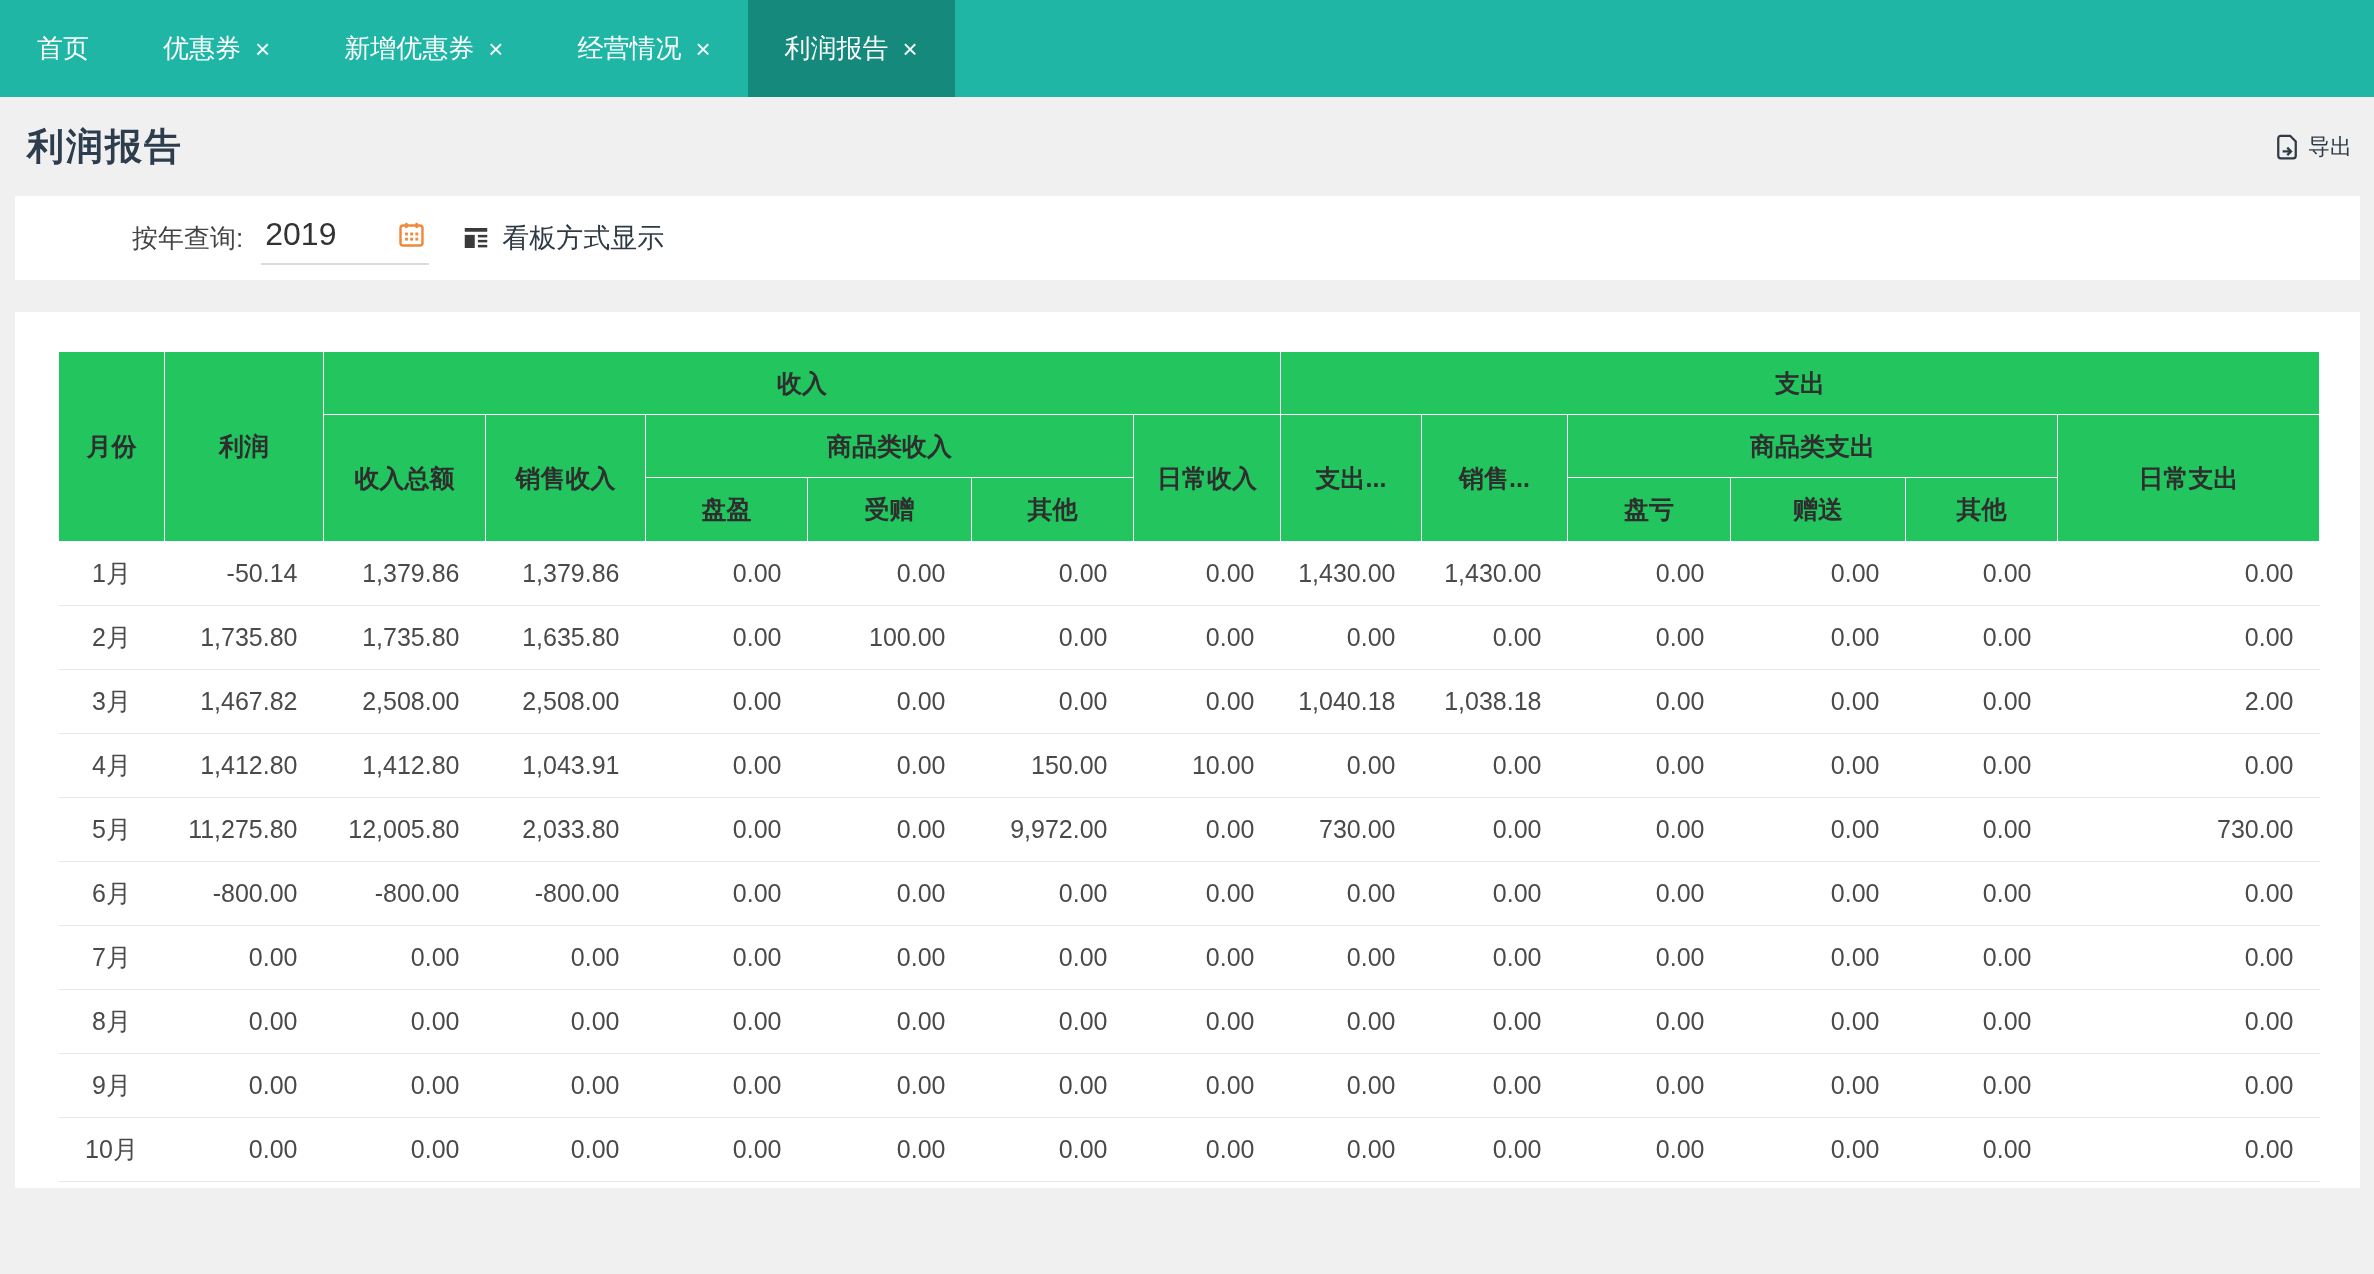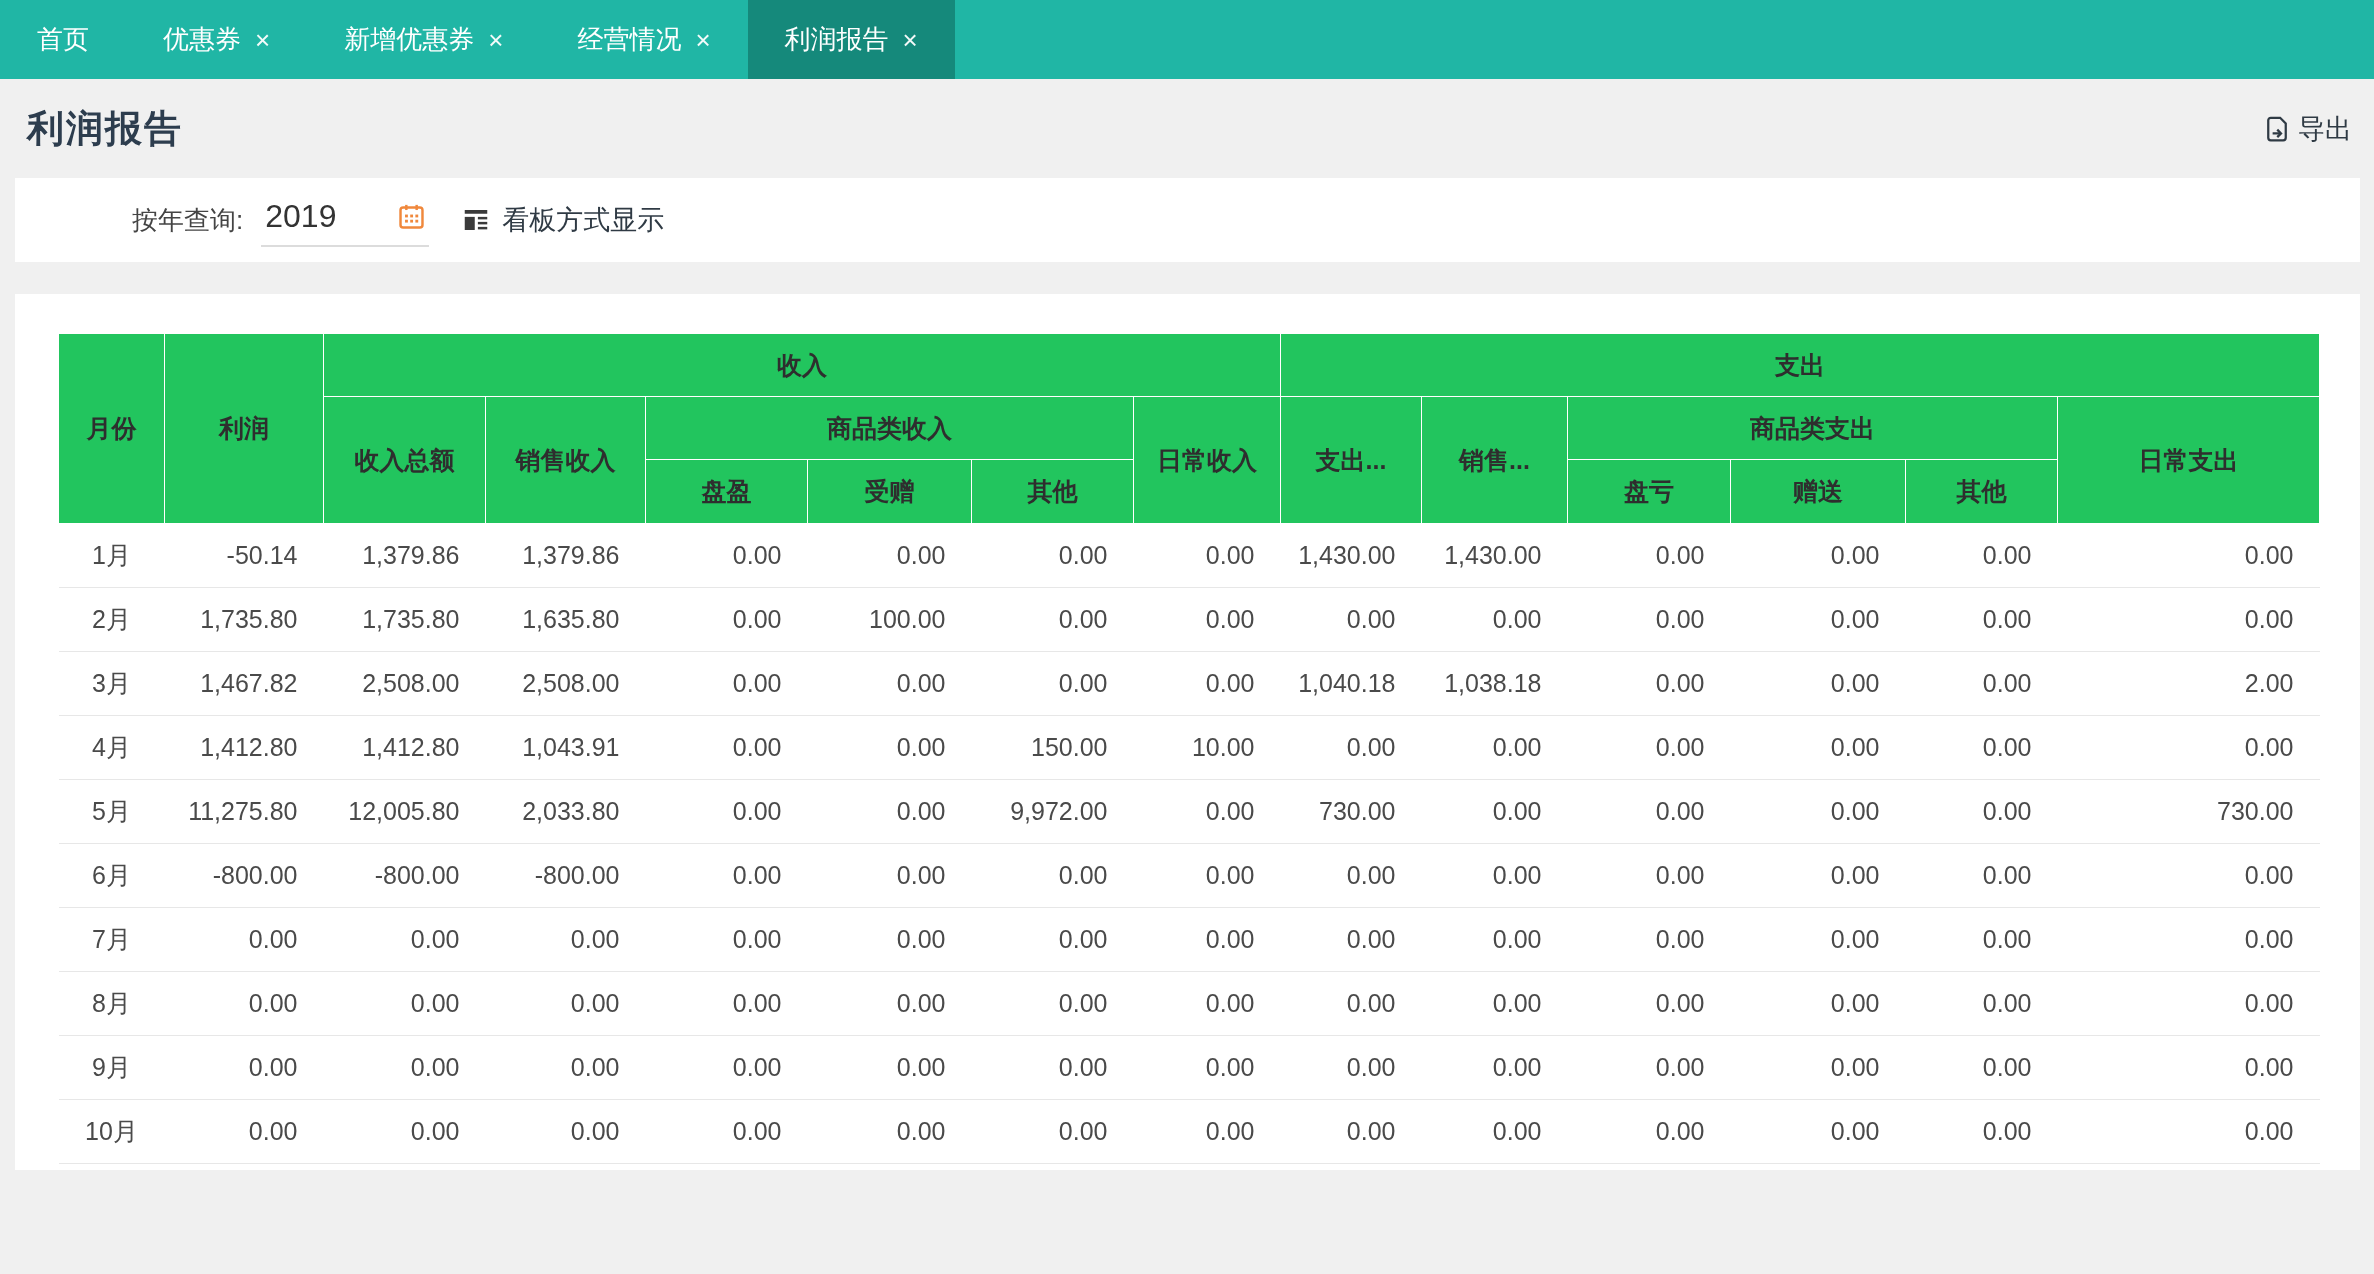--- a/index.html
+++ b/index.html
@@ -1,31 +1,31 @@
 <!DOCTYPE html>
 <html><head>
 <meta charset="utf-8">
 <style>
   * { margin:0; padding:0; box-sizing:border-box; }
   html,body { width:2374px; height:1274px; overflow:hidden;
     font-family:"Liberation Sans","DejaVu Sans",sans-serif; background:#f0f0f0; }
 
   
-  .tabbar { height:79px; background:#20b6a5; display:flex; align-items:stretch; }
+  .tabbar { height:97px; background:#20b6a5; display:flex; align-items:stretch; }
   .tab { display:flex; align-items:center; gap:14px; padding:0 37px;
     color:#fff; font-size:26px; cursor:pointer; }
   .tab.active { background:#15897b; }
   .tab .close { font-size:26px; line-height:1; color:#fff; opacity:.95; }
 
   
   .titlebar { height:99px; display:flex; align-items:center;
     justify-content:space-between; padding:0 22px 0 27px; background:#f0f0f0; }
   .page-title { font-size:37px; font-weight:600; color:#2d3d4e; letter-spacing:2px; }
   .export-btn { display:flex; align-items:center; gap:6px; color:#2f3a44;
-    font-size:27px; cursor:pointer; }
+    font-size:22px; cursor:pointer; }
 
   
   .panel { margin:0 14px 0 15px; background:#fff; }
 
   .query-tabs { height:101px; display:flex; align-items:center;
     padding-left:85px; border-bottom:1px solid #ececec; }
   .qtab { position:relative; height:100%; display:flex; align-items:center;
     font-size:28px; color:#2f2f2f; cursor:pointer; }
   .qtab.active { color:#f6875f; }
   .qtab.active .under { position:absolute; left:0; right:0; bottom:0;

